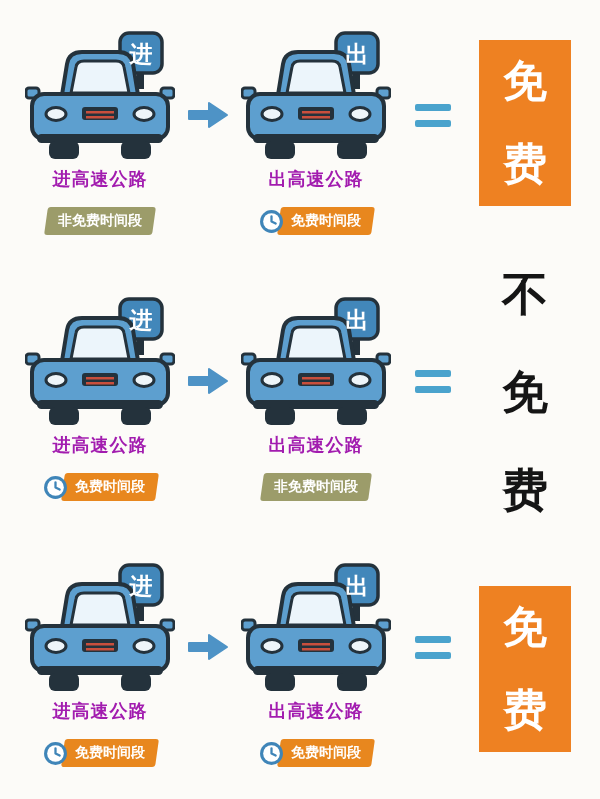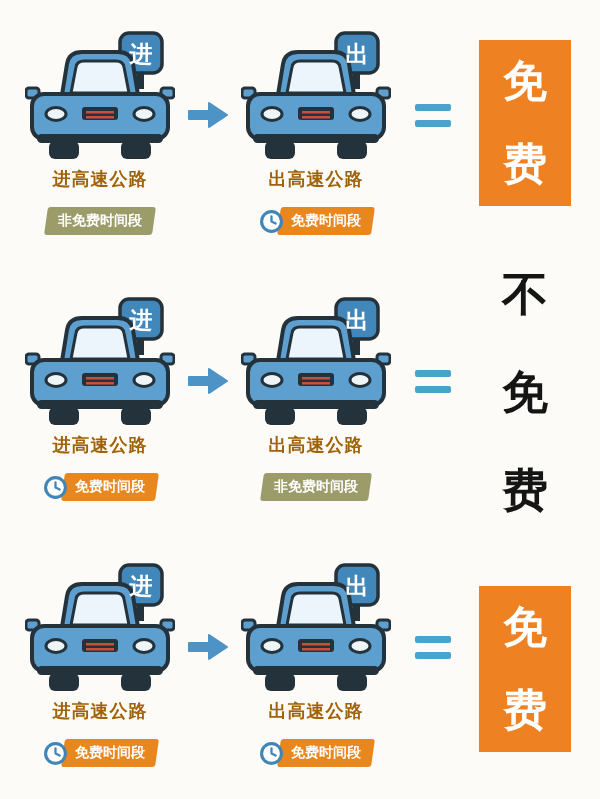--- a/index.html
+++ b/index.html
@@ -10,21 +10,21 @@
   }
   .row{
     height:266px;display:flex;align-items:center;
     padding:0 14px;box-sizing:border-box;
   }
   .car-group{
     width:172px;display:flex;flex-direction:column;align-items:center;
   }
   .car{display:block;}
   .car-label{
-    margin-top:4px;font-size:18px;font-weight:bold;color:#a16207;
+    margin-top:4px;font-size:18px;font-weight:bold;color:#a21caf;
     letter-spacing:1px;white-space:nowrap;
   }
   .badge-row{margin-top:16px;height:28px;display:flex;align-items:center;}
   .badge{
     font-size:14px;font-weight:bold;color:#fff;
     padding:5px 12px;border-radius:3px;transform:skewX(-8deg);
     white-space:nowrap;
   }
   .badge .txt{display:inline-block;transform:skewX(8deg);}
   .badge.olive{background:#9c9c6a;}

